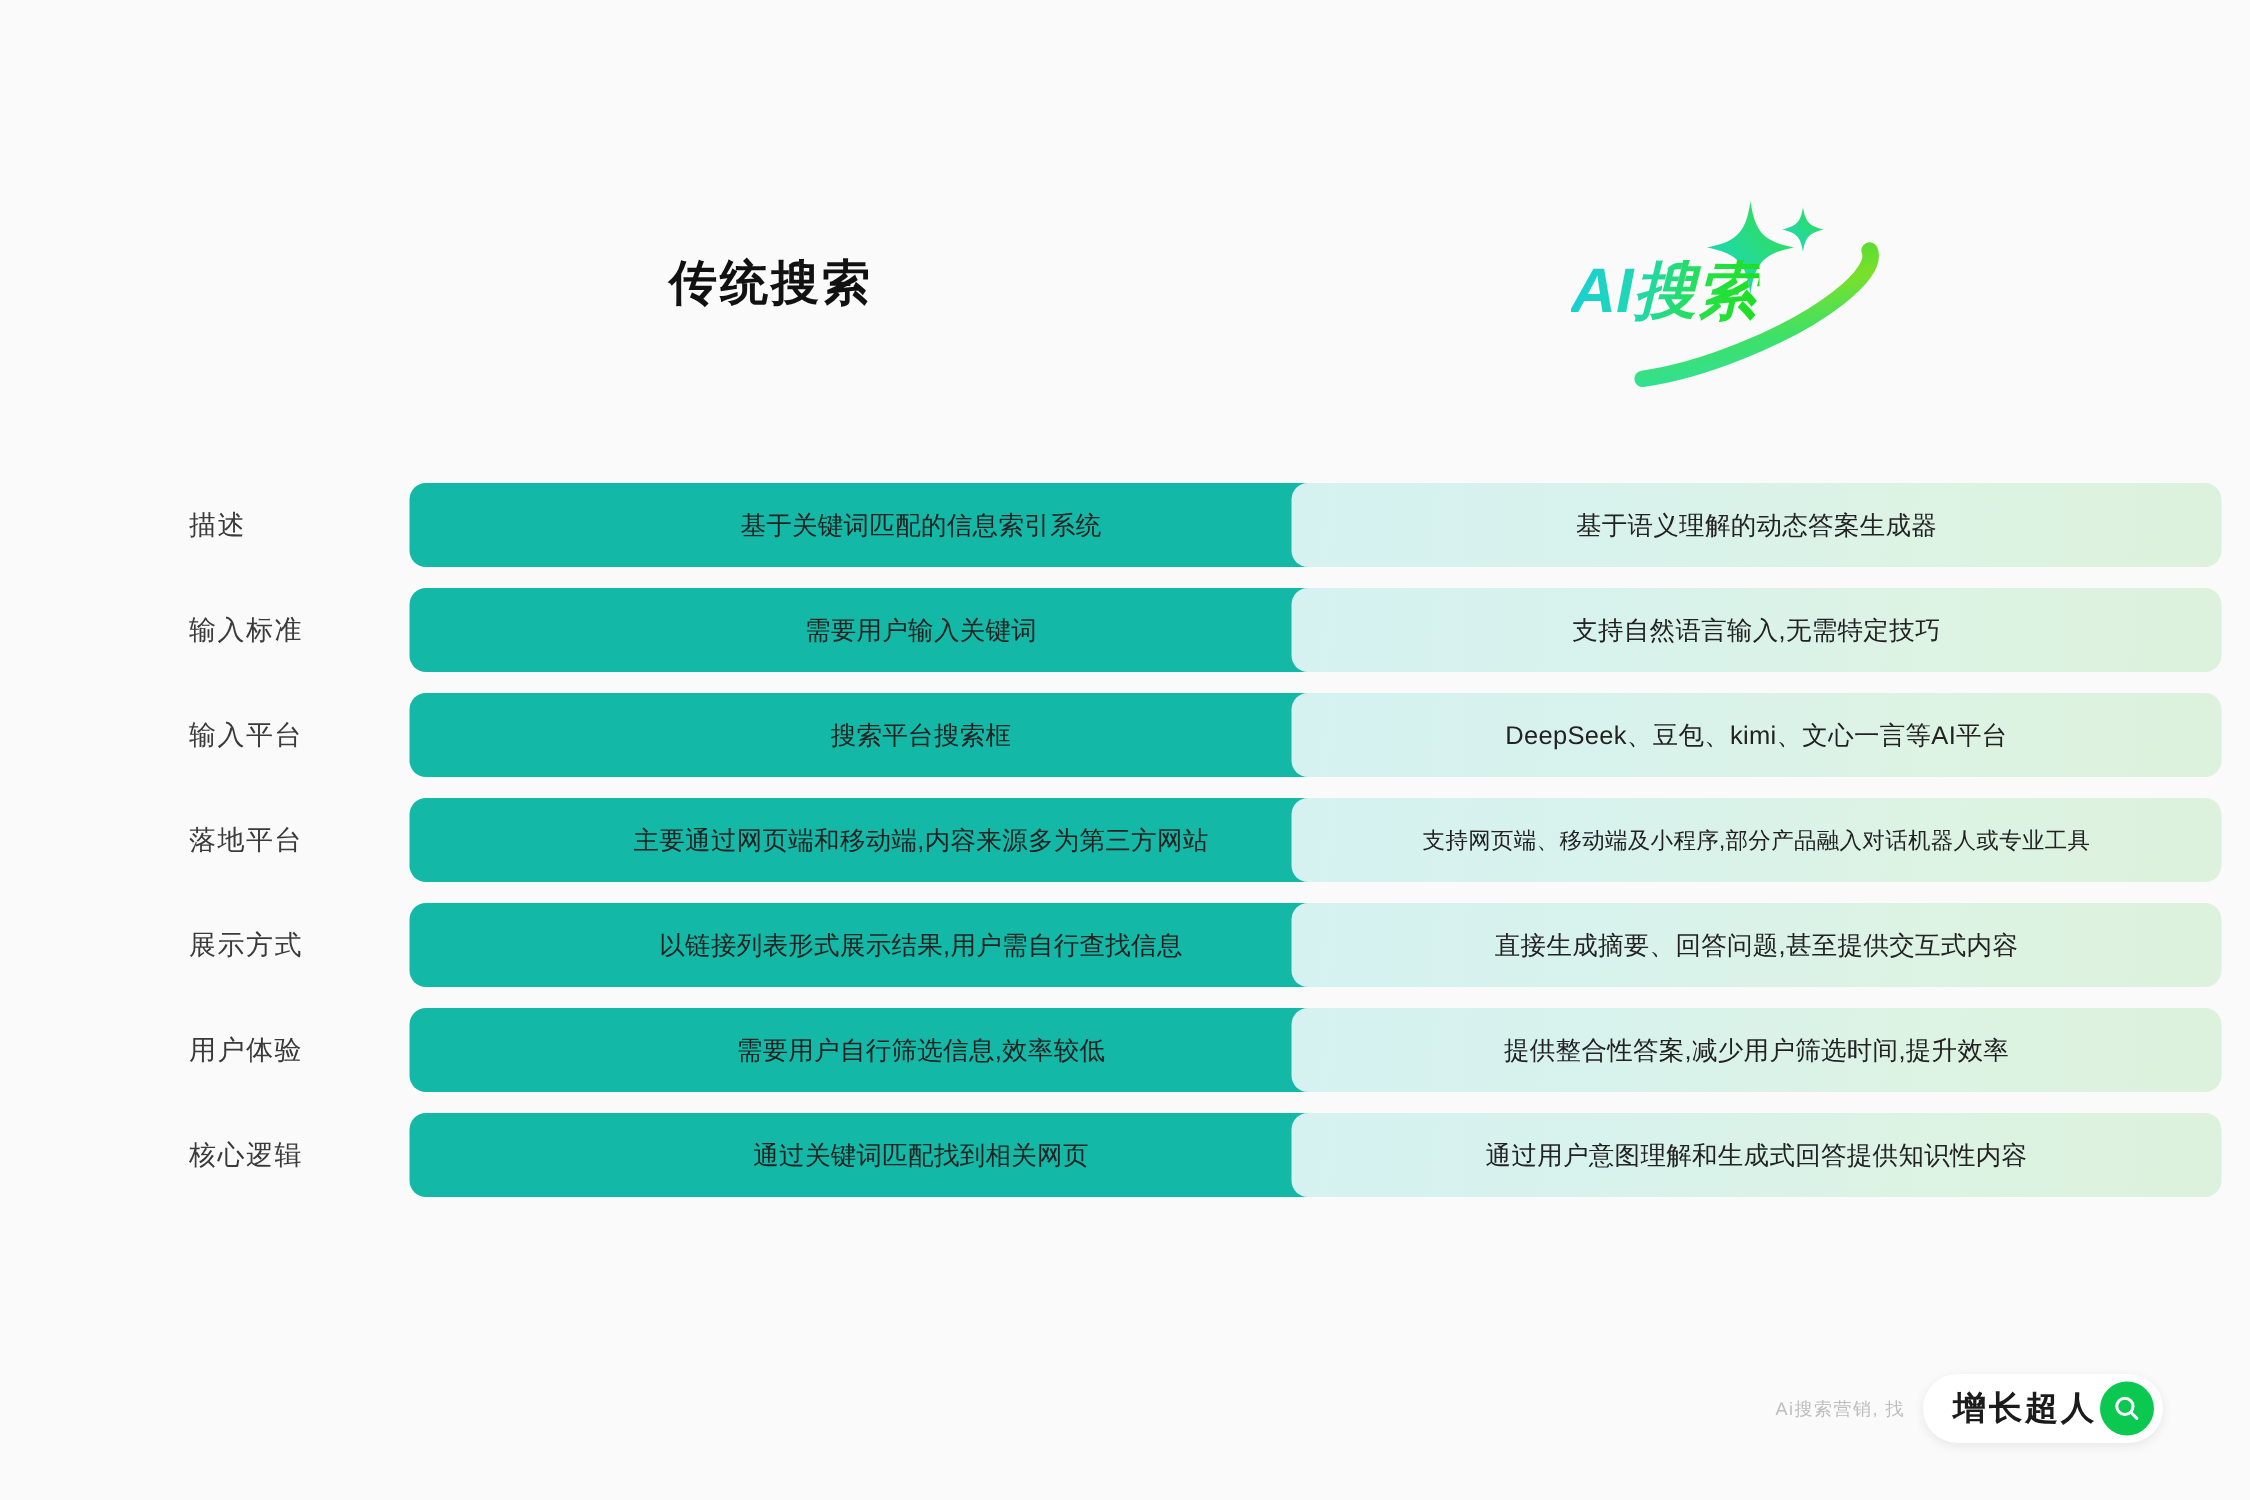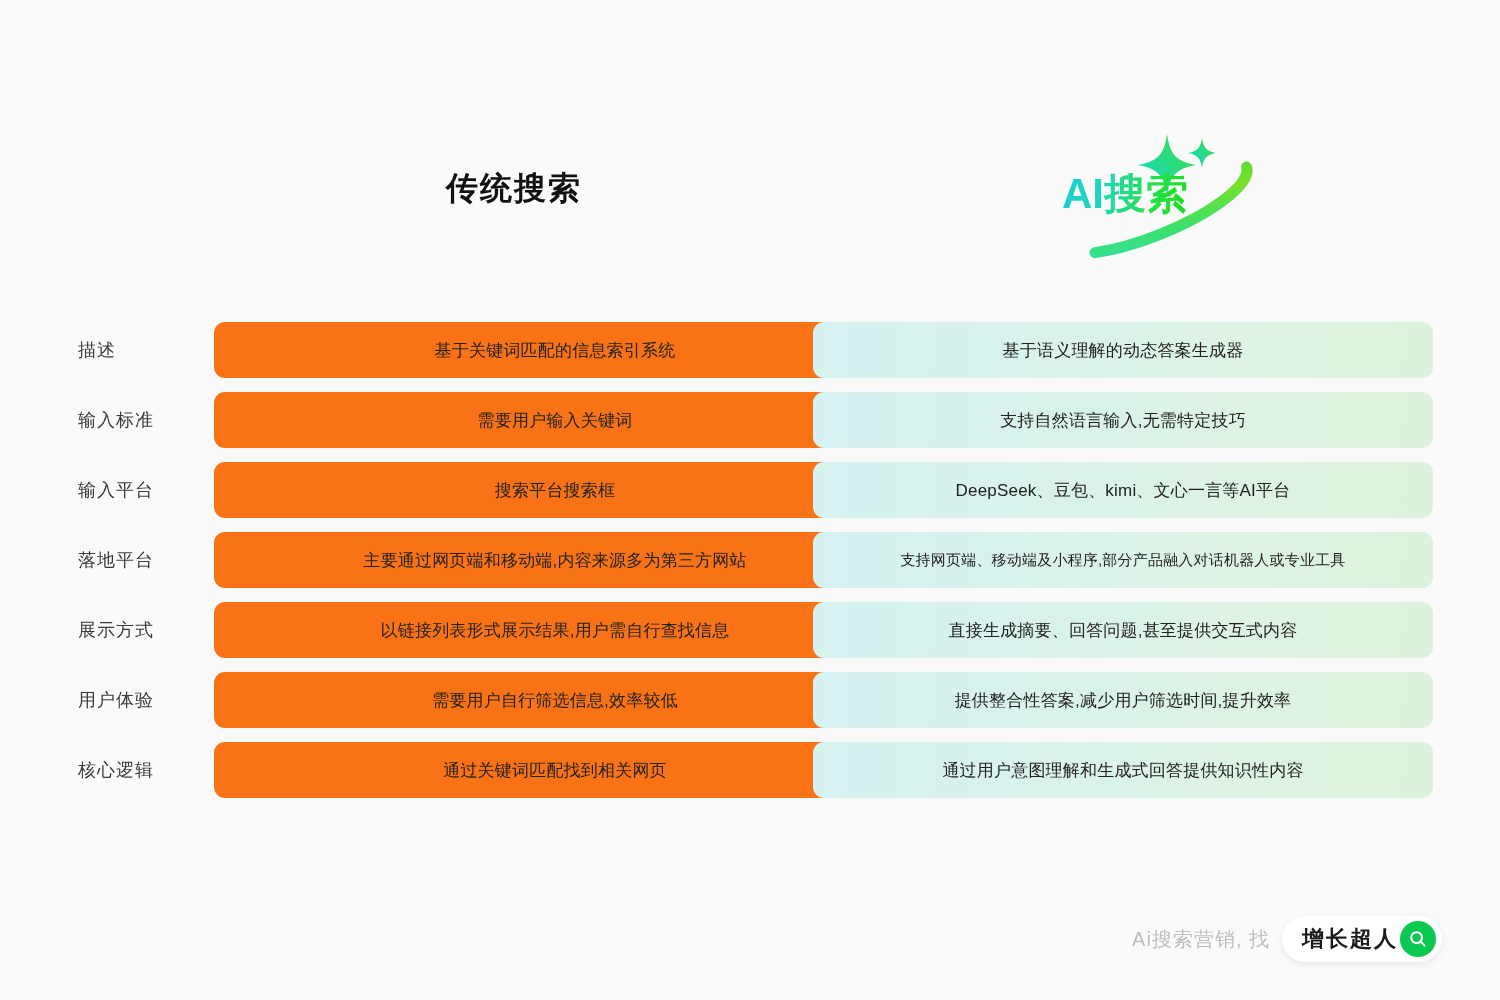--- a/index.html
+++ b/index.html
@@ -50,46 +50,48 @@
     position: absolute;
     left: 1030px;
     top: 128px;
     width: 240px;
     height: 145px;
   }
   .ai-logo svg { display: block; }
 
   .ai-logo-text {
     position: absolute;
-    left: 32px;
+    left: 17px;
     top: 45px;
     font-size: 42px;
     font-weight: 700;
     letter-spacing: 0px;
     line-height: 1;
     background: linear-gradient(100deg, #19cfd6 0%, #21d7b4 35%, #26e045 72%, #1ae019 100%);
     -webkit-background-clip: text;
     background-clip: text;
     color: transparent;
     -webkit-text-fill-color: transparent;
     white-space: nowrap;
+    font-style: italic;
   }
 
   
   .table {
     position: absolute;
     left: 0;
     top: 322px;
     width: 1500px;
   }
 
   .row {
     position: relative;
     height: 56px;
     margin-bottom: 14px;
+    margin-left: 48px;
   }
 
   .row-label {
     position: absolute;
     left: 78px;
     top: 0;
     height: 56px;
     display: flex;
     align-items: center;
     font-size: 18px;
@@ -107,23 +109,23 @@
     align-items: center;
     justify-content: center;
     padding: 0 14px;
     font-size: 17px;
     color: #222222;
     letter-spacing: 0.2px;
     white-space: nowrap;
   }
 
   .cell.left {
-    left: 214px;
+    left: 225px;
     width: 682px;
-    background: #f97316;
+    background: #14b8a6;
   }
 
   .cell.right {
     left: 813px;
     width: 620px;
     background: linear-gradient(95deg, #d5f2f1 0%, #d8f2ec 35%, #ddf3e3 70%, #dcf2dc 100%);
     padding-left: 14px;
   }
 
   .cell.small { font-size: 15px; }
@@ -132,21 +134,21 @@
   .footer {
     position: absolute;
     right: 58px;
     bottom: 38px;
     display: flex;
     align-items: center;
     gap: 12px;
   }
 
   .footer-text {
-    font-size: 20px;
+    font-size: 12px;
     color: #bdbdbd;
     letter-spacing: 1px;
     white-space: nowrap;
   }
 
   .footer-pill {
     display: flex;
     align-items: center;
     gap: 2px;
     background: #ffffff;

